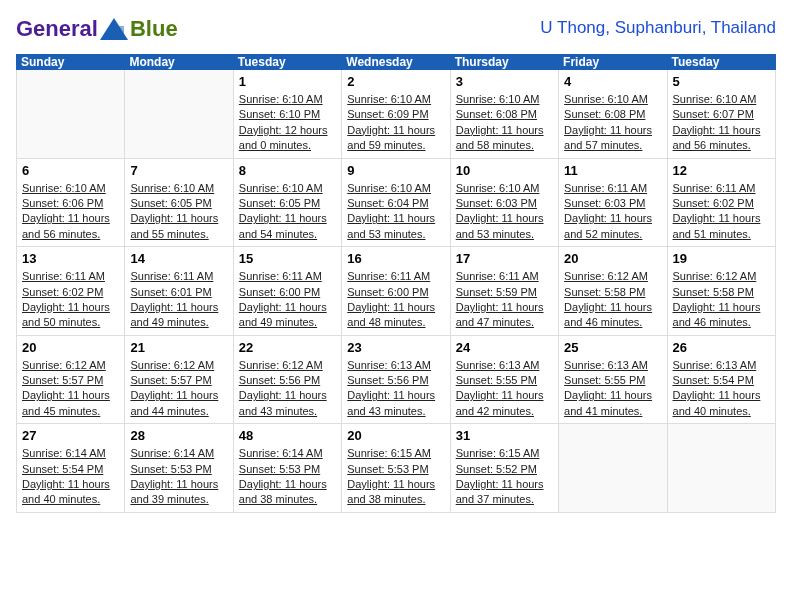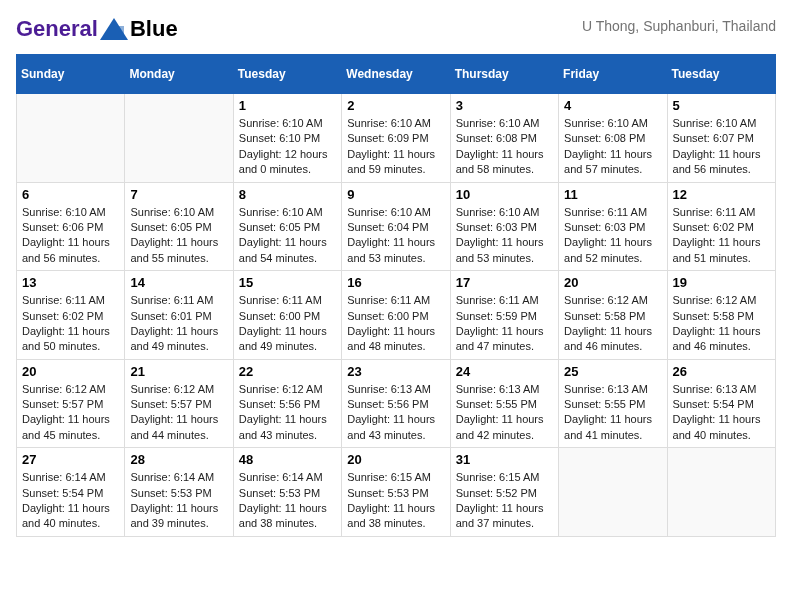--- a/index.html
+++ b/index.html
@@ -24,50 +24,50 @@
     .logo-text {
       display: flex;
       align-items: center;
       font-size: 22px;
       font-weight: bold;
     }
     .logo-general {
       color: #4c1d95;
     }
     .logo-blue {
-      color: #000000;
+      color: #4d7c0f;
     }
     .logo-icon {
       width: 28px;
       height: 22px;
       margin: 0 2px;
     }
     .title-block {
       text-align: right;
     }
     .month-title {
       font-size: 34px;
       font-weight: bold;
       color: #222;
     }
     .location-title {
-      font-size: 14px;
-      color: #737373;
+      font-size: 17px;
+      color: #1d4ed8;
       margin-top: 2px;
     }
     .calendar {
       width: 100%;
       border-collapse: collapse;
       font-size: 11px;
     }
     .calendar thead th {
       background: #1a5fb4;
       color: #fff;
       font-weight: bold;
-      padding: 12px 4px;
+      padding: 0 4px;
       text-align: left;
       border: 1px solid #1a5fb4;
       font-size: 12px;
     }
     .calendar tbody tr {
       border-bottom: 1px solid #ccc;
     }
     .calendar tbody td {
       border: 1px solid #ddd;
       padding: 4px 5px;
@@ -82,20 +82,21 @@
     .day-num {
       font-weight: bold;
       font-size: 13px;
       margin-bottom: 3px;
       display: block;
     }
     .cell-text {
       color: #222;
       line-height: 1.4;
       font-size: 11px;
+      text-decoration: underline;
     }
   </style>
 </head>
 <body>
 
 <div class="header">
   <div class="logo">
     <div class="logo-text">
       <span class="logo-general">General</span>
       <svg class="logo-icon" viewBox="0 0 28 22" xmlns="http://www.w3.org/2000/svg">

